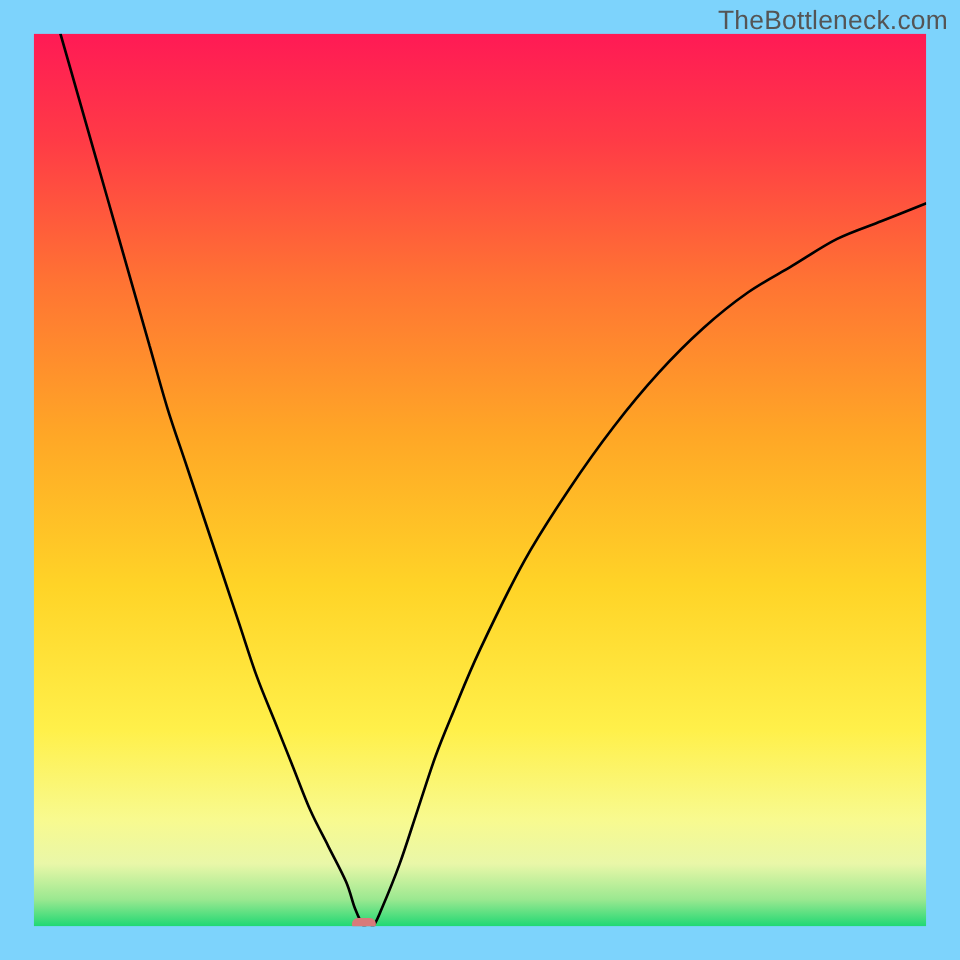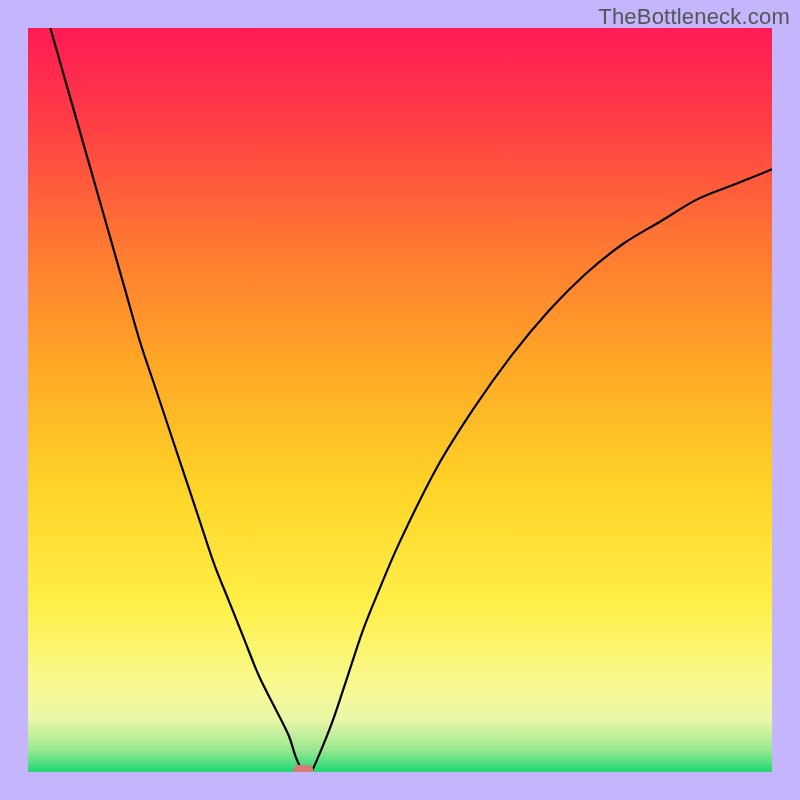--- a/index.html
+++ b/index.html
@@ -8,21 +8,21 @@
     width: 800px;
     height: 800px;
     overflow: hidden;
     background: #000;
     font-family: Arial, Helvetica, sans-serif;
   }
   .frame {
     position: absolute;
     top: 0; left: 0;
     width: 800px; height: 800px;
-    background: #c4b5fd;
+    background: #7dd3fc;
   }
   .plot {
     position: absolute;
     top: 28px;
     left: 28px;
     width: 744px;
     height: 744px;
     overflow: hidden;
   }
   .watermark {

